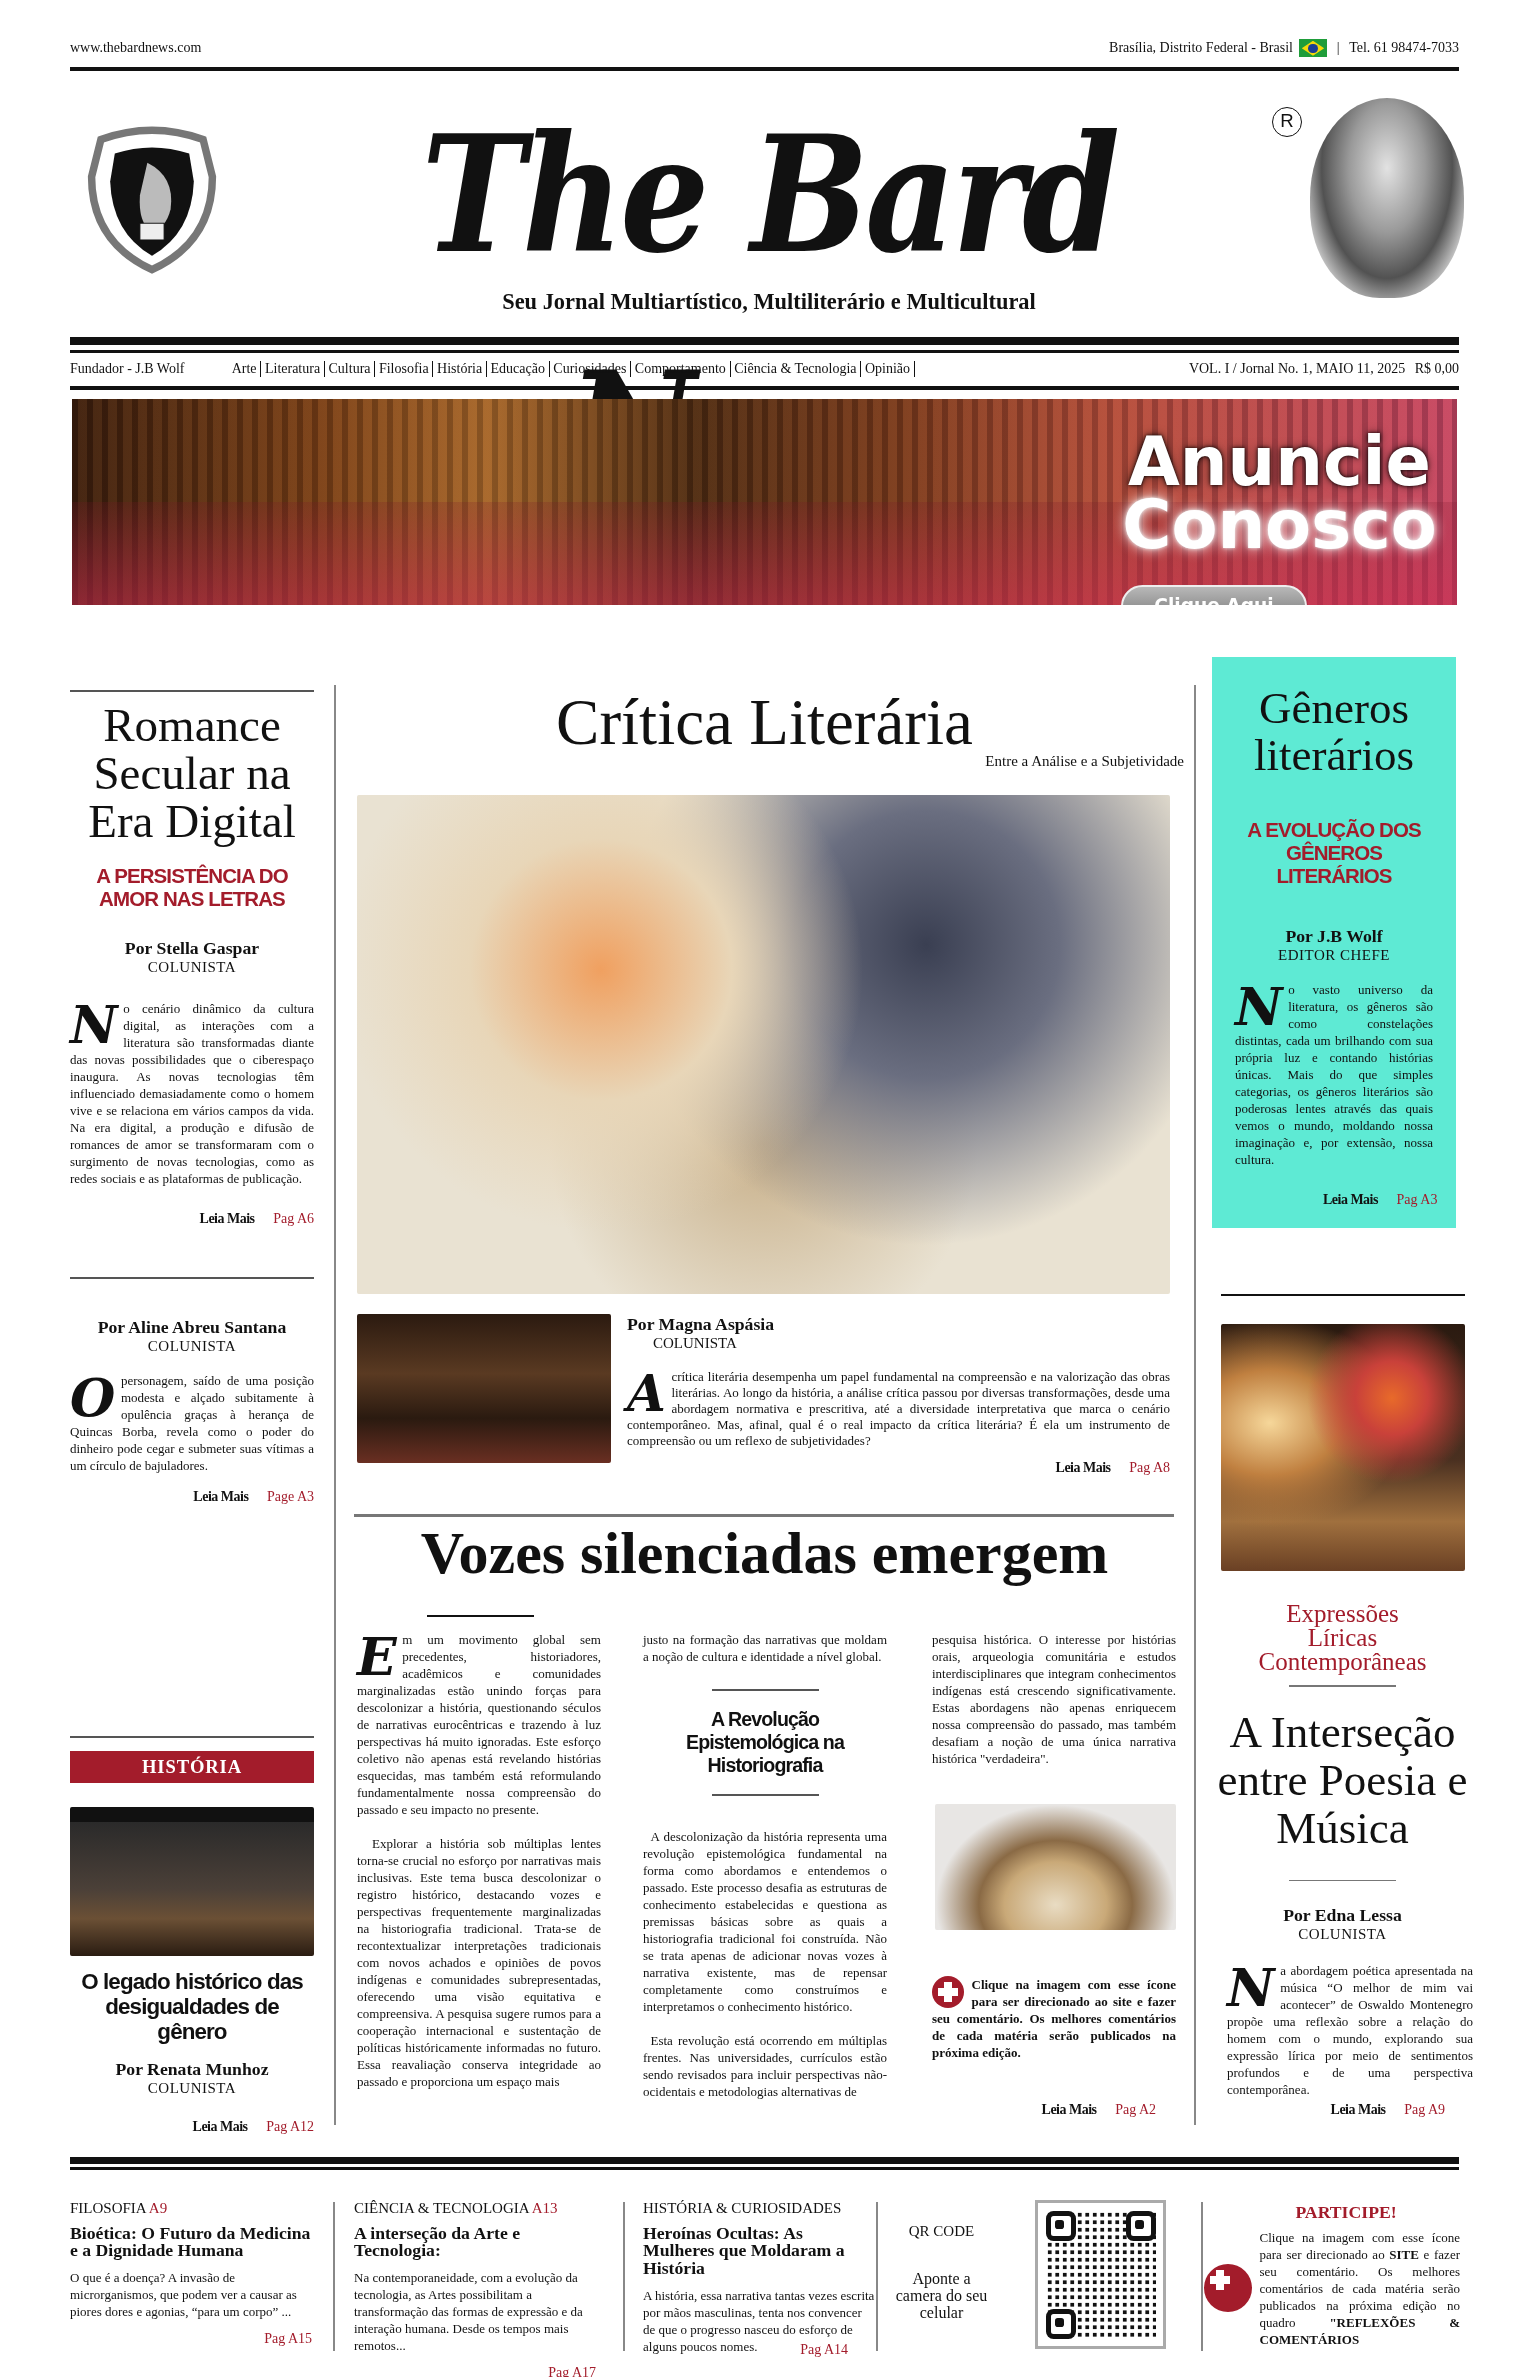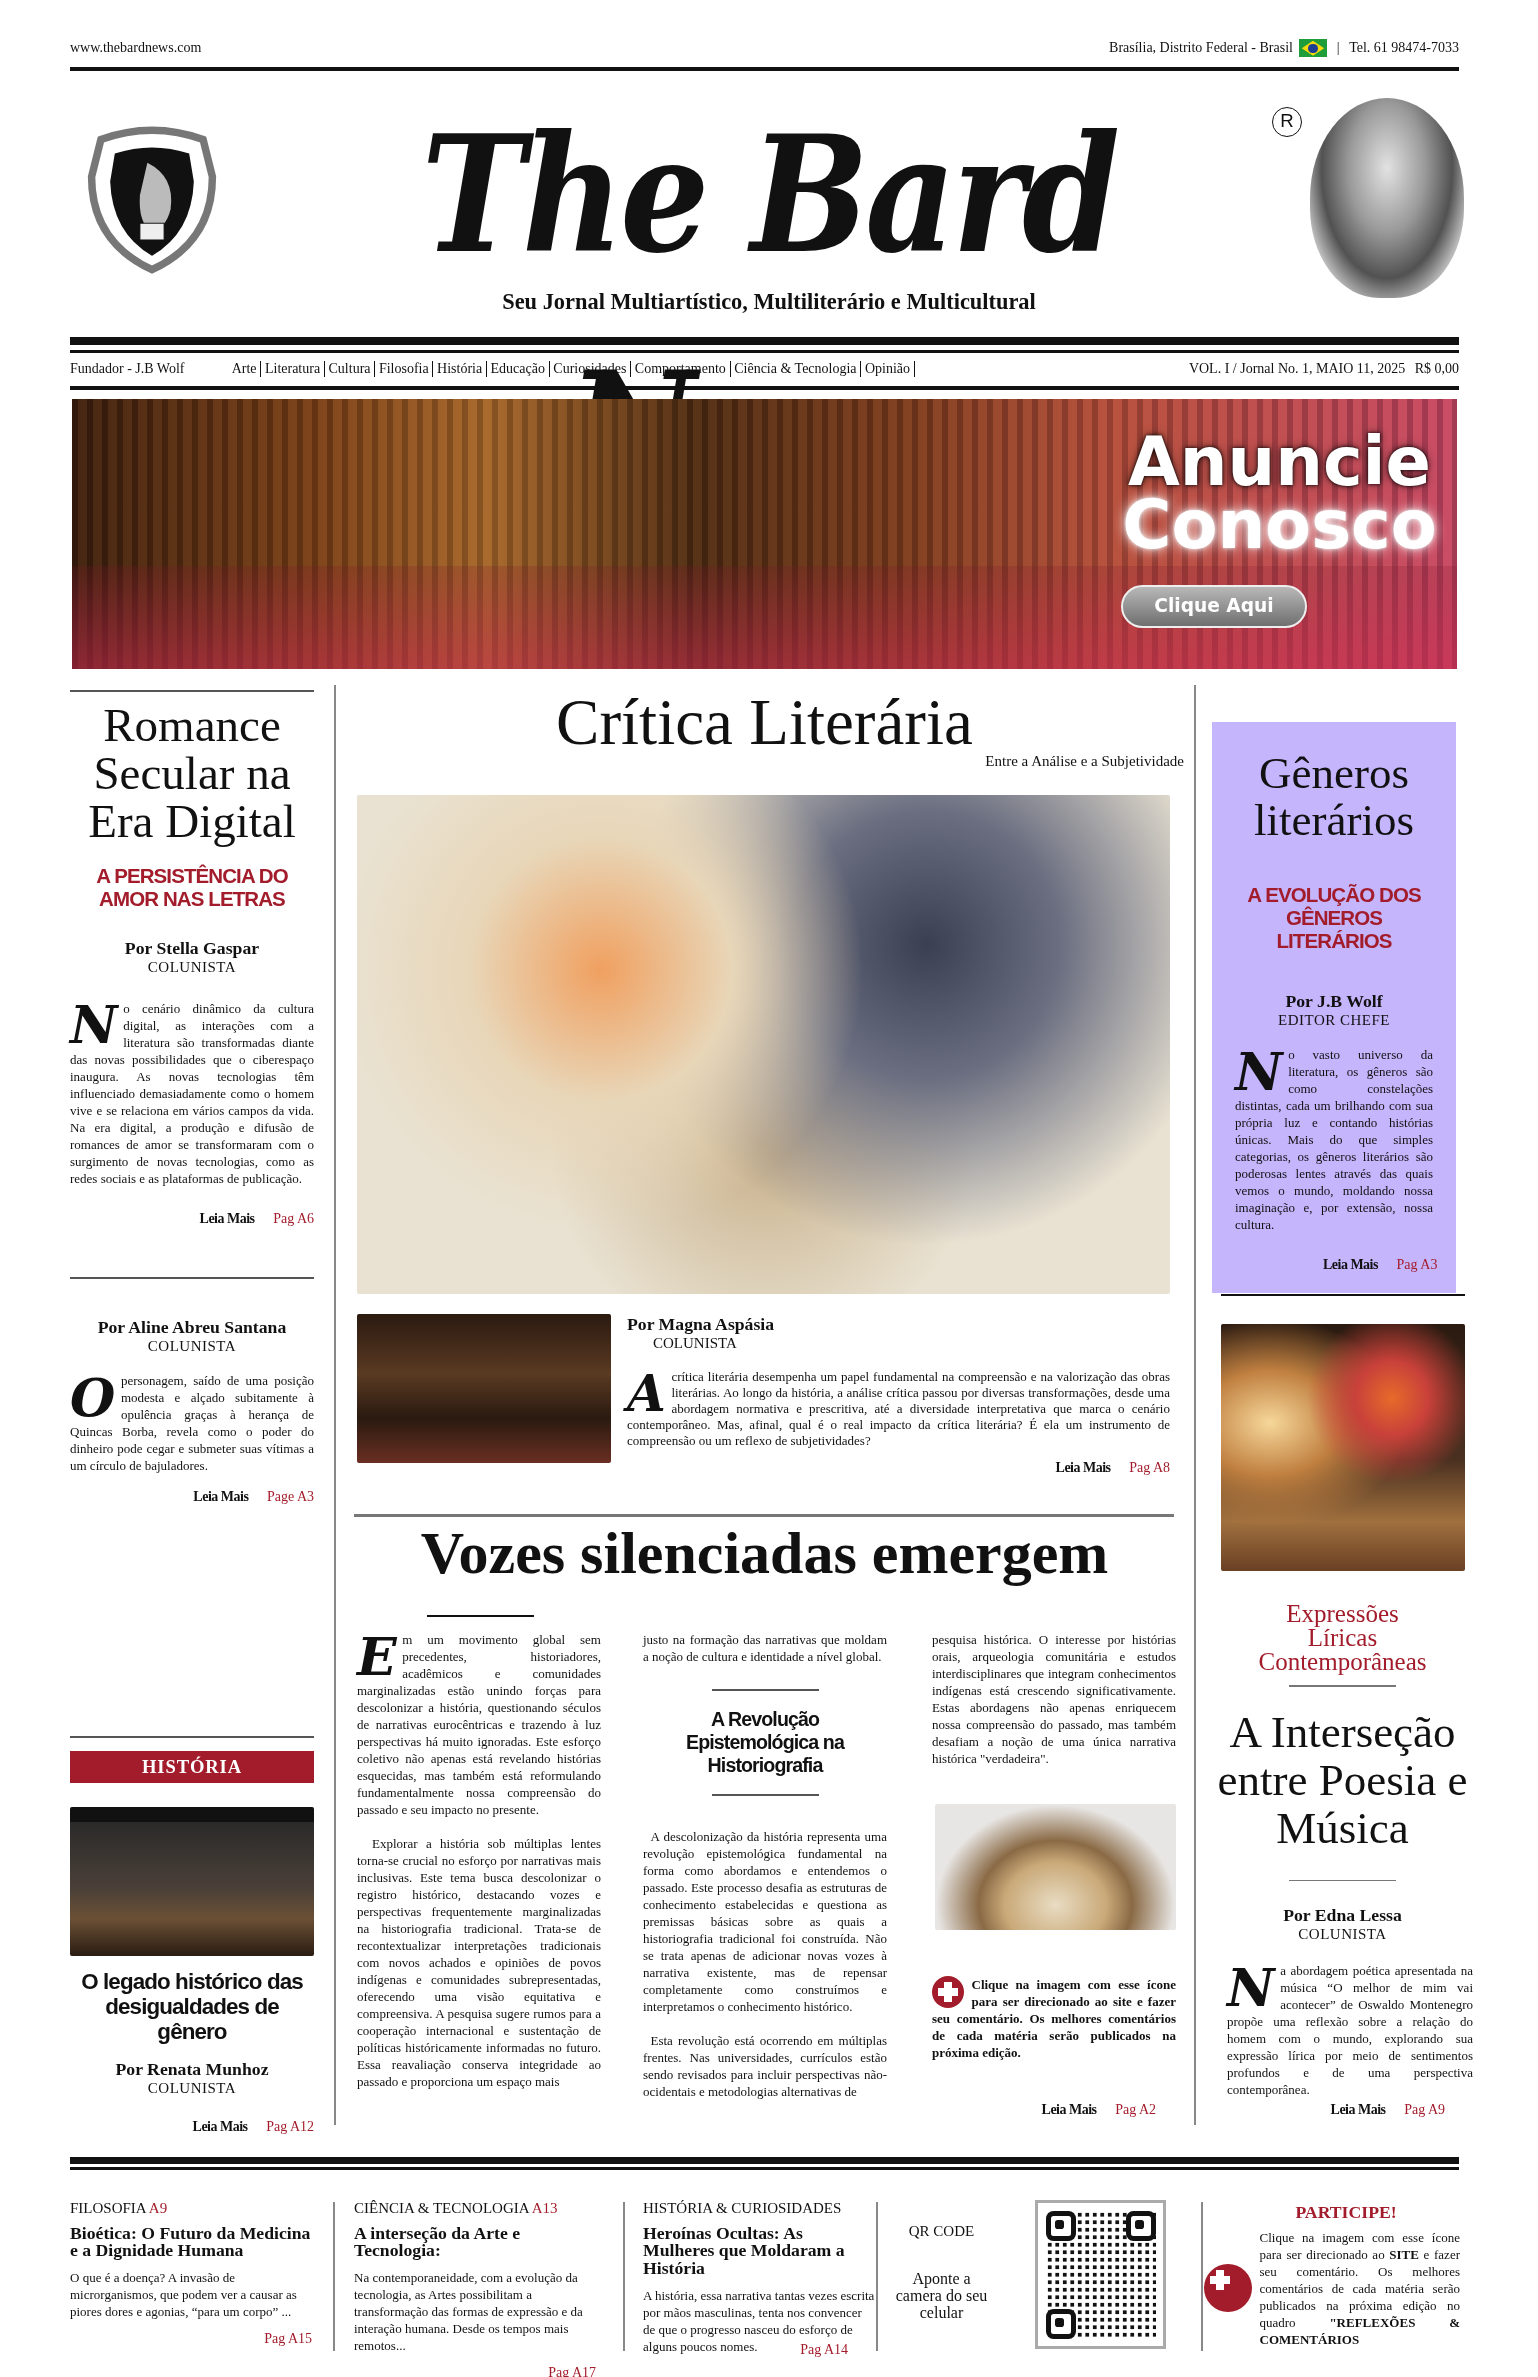--- a/index.html
+++ b/index.html
@@ -17,21 +17,21 @@
   .masthead{top:93px;left:247px;width:1044px;height:205px;font-family:"DejaVu Serif",serif;font-weight:bold;font-size:140px;line-height:205px;text-align:center;letter-spacing:-3.7px;font-style:italic;transform:scaleY(1.15)}
   .reg{top:107px;left:1272px;width:30px;height:30px;border:1.9px solid #111;border-radius:50%;font-size:18.6px;text-align:center;line-height:26px;font-family:"Liberation Sans",sans-serif}
   .crest{top:121px;left:73px;width:158px;height:158px}
   .portrait{top:98px;left:1310px;width:154px;height:200px;border-radius:50% 50% 45% 45%;background:radial-gradient(ellipse at 50% 35%,#ddd 0,#888 35%,#333 60%,#eee 85%);opacity:.85}
   .tagline{top:289px;left:0;width:1538px;text-align:center;font-size:22.4px;font-weight:bold}
   .navbar{top:357px;left:70px;width:1389px;height:24px;font-size:14px;display:flex;align-items:center}
   .navbar .founder{width:158px}
   .navbar .sections{flex:1;display:flex}
   .navbar .sections span{padding:0 3.7px;border-right:0.9px solid #111}
   .navbar .vol{margin-left:auto}
-  .banner{top:399px;left:72px;width:1385px;height:270px;background:linear-gradient(90deg,#3b1d0d 0%,#7a3f17 18%,#a5652a 30%,#4d2a12 45%,#7b3a1d 60%,#b44c3b 75%,#c74565 100%);overflow:hidden}
+  .banner{top:399px;left:72px;width:1385px;height:206px;background:linear-gradient(90deg,#3b1d0d 0%,#7a3f17 18%,#a5652a 30%,#4d2a12 45%,#7b3a1d 60%,#b44c3b 75%,#c74565 100%);overflow:hidden}
   .banner .shelves{position:absolute;inset:0;background:repeating-linear-gradient(90deg,rgba(0,0,0,.25) 0 5.6px,rgba(255,200,120,.08) 5.6px 15px);opacity:.7}
   .banner .floor{position:absolute;left:0;right:0;bottom:0;height:103px;background:linear-gradient(180deg,rgba(120,20,40,.2),rgba(200,40,80,.55))}
   .ad1,.ad2{position:absolute;left:984px;width:447px;text-align:center;color:#fff;font-family:"DejaVu Sans",sans-serif;font-weight:bold;font-size:67px;line-height:67px;text-shadow:0 0 3.7px #000,0 0 9.3px rgba(0,0,0,.6)}
   .ad1{top:30px}
   .ad2{top:93px;text-shadow:0 0 13px #fff,0 0 3.7px #ddd}
   .adbtn{position:absolute;left:1049px;top:186px;width:186px;height:43px;border-radius:21.4px;border:2.8px solid #eee;background:linear-gradient(#b8b8b8,#6f6f6f);color:#fff;font-family:"DejaVu Sans",sans-serif;font-weight:bold;font-size:18.6px;text-align:center;line-height:37px}
   .vline{position:absolute;width:1.9px;background:#888}
   .hline{position:absolute;height:1.9px;background:#555}
   .hl-title{font-family:"Liberation Serif",serif;text-align:center;color:#111}
   .byline{text-align:center;font-size:17.7px;font-weight:bold}
@@ -189,21 +189,21 @@
 <div class="abs" style="top:1976px;left:932px;width:244px;font-weight:bold;font-size:13px;line-height:17px;text-align:justify">
   <span class="plus" style="float:left;margin:0 7.5px 0 0"></span><span>Clique na imagem com esse ícone para ser direcionado ao site e fazer seu comentário. Os melhores comentários de cada matéria serão publicados na próxima edição.</span>
 </div>
 <div class="abs more" style="top:2102px;left:932px;width:224px">
   <b>Leia Mais</b>
   <span class="red">Pag A2</span>
 </div>
 
 <div class="vline" style="top:685px;left:1194px;height:1440px"></div>
 
-<div class="abs" style="top:722px;left:1212px;width:244px;height:571px;background:#c4b5fd">
+<div class="abs" style="top:657px;left:1212px;width:244px;height:571px;background:#5eead4">
   <div class="hl-title" style="margin-top:28px;font-size:45px;line-height:47px">Gêneros literários</div>
   <div class="sans red" style="text-align:center;font-weight:bold;font-size:20.5px;line-height:23px;margin-top:39px;letter-spacing:-0.9px;padding:0 18.6px">A EVOLUÇÃO DOS GÊNEROS LITERÁRIOS</div>
   <div class="byline" style="margin-top:39px">Por J.B Wolf</div>
   <div class="role">EDITOR CHEFE</div>
   <div class="body" style="margin:17px 23px 0">
     <span class="drop">N</span><span>o vasto universo da literatura, os gêneros são como constelações distintas, cada um brilhando com sua própria luz e contando histórias únicas. Mais do que simples categorias, os gêneros literários são poderosas lentes através das quais vemos o mundo, moldando nossa imaginação e, por extensão, nossa cultura.</span>
   </div>
   <div class="more" style="margin:24px 18.6px 0 0">
     <b>Leia Mais</b>
     <span class="red">Pag A3</span>

